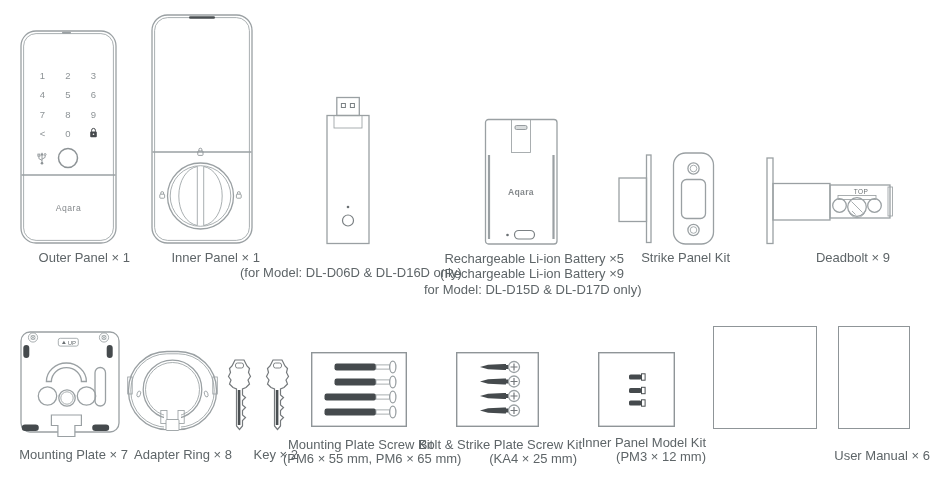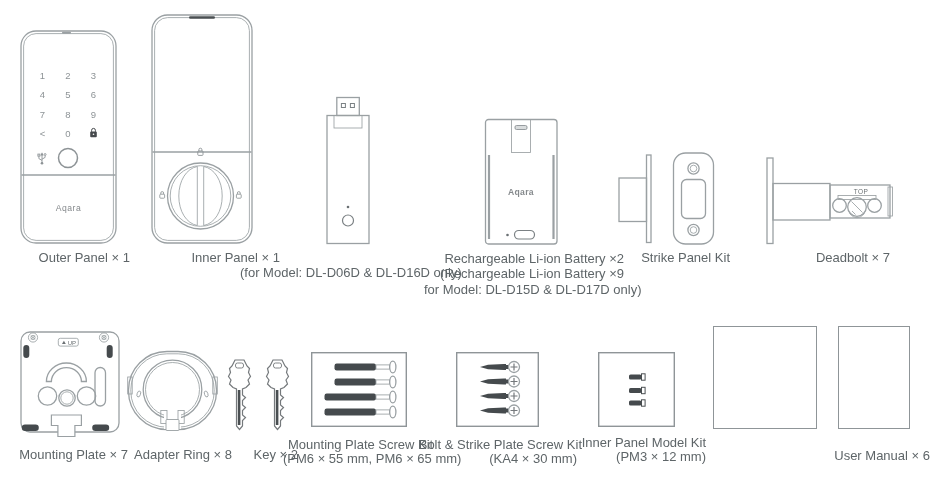--- a/index.html
+++ b/index.html
@@ -83,21 +83,21 @@
     </g>
     <g stroke="#8d9396" stroke-width="0.85" fill="none">
       <path d="M9.8,180.2 v-1.2 a1.4,1.4 0 0 1 2.8,0 v1.2"></path>
       <rect x="8.8" y="180.2" width="4.8" height="4" rx="0.8"></rect>
     </g>
     <g stroke="#8d9396" stroke-width="0.85" fill="none">
       <path d="M86.4,180.2 v-1.2 a1.4,1.4 0 0 1 2.8,0 v1.2"></path>
       <rect x="85.4" y="180.2" width="4.8" height="4" rx="0.8"></rect>
     </g>
   </svg>
-  <div class="cap" style="left:156px;top:251px;width:124px">Inner Panel × 1</div>
+  <div class="cap" style="left:136px;top:251px;width:124px">Inner Panel × 1</div>
 
   <svg class="item" style="left:325px;top:96px" width="46" height="150">
     <rect x="11.8" y="1.5" width="22.5" height="18" class="ln"></rect>
     <rect x="16.4" y="7.5" width="4" height="4" stroke="#7b8184" stroke-width="1" fill="none"></rect>
     <rect x="25.4" y="7.5" width="4" height="4" stroke="#7b8184" stroke-width="1" fill="none"></rect>
     <rect x="2" y="19.5" width="42" height="128" class="ln"></rect>
     <rect x="9" y="19.5" width="28" height="12.5" class="lnt"></rect>
     <circle cx="23" cy="111" r="1.3" fill="#6a7073"></circle>
     <circle cx="23" cy="124.5" r="5.5" stroke="#7b8184" stroke-width="1.2" fill="none"></circle>
   </svg>
@@ -106,21 +106,21 @@
   <svg class="item" style="left:484px;top:118px" width="75" height="129">
     <rect x="1.5" y="1.5" width="71.5" height="124.5" rx="3" class="ln"></rect>
     <rect x="27.5" y="1.5" width="19" height="33" class="lnt" stroke-width="1"></rect>
     <rect x="31" y="7.5" width="12" height="4" rx="1.5" fill="#d9dcdd" stroke="#8d9396" stroke-width="0.9"></rect>
     <line x1="5" y1="37" x2="5" y2="121" stroke="#9aa0a3" stroke-width="2.2"></line>
     <line x1="69.5" y1="37" x2="69.5" y2="121" stroke="#9aa0a3" stroke-width="2.2"></line>
     <text class="brand" x="37" y="77" font-size="8.6" font-weight="600" letter-spacing="0.3" text-anchor="middle">Aqara</text>
     <circle cx="23.5" cy="117" r="1.3" fill="#6a7073"></circle>
     <rect x="30.5" y="112.5" width="20" height="8.5" rx="4.2" stroke="#7b8184" stroke-width="1.2" fill="none"></rect>
   </svg>
-  <div class="cap" style="left:424px;top:252px;width:200px">Rechargeable Li-ion Battery ×2</div>
+  <div class="cap" style="left:424px;top:252px;width:200px">Rechargeable Li-ion Battery ×5</div>
   <div class="cap" style="left:424px;top:267px;width:200px">(Rechargeable Li-ion Battery ×9</div>
   <div class="cap" style="left:424px;top:282.5px;width:200px">for Model: DL-D15D &amp; DL-D17D only)</div>
 
   <svg class="item" style="left:617px;top:151px" width="100" height="96">
     <rect x="2" y="27" width="27.5" height="43.5" class="ln"></rect>
     <rect x="29.5" y="4" width="4.5" height="87.5" class="ln"></rect>
     <g>
       <rect x="56.5" y="2" width="40" height="91" rx="12" class="ln"></rect>
       <circle cx="76.5" cy="17.5" r="5.6" class="ln"></circle>
       <circle cx="76.5" cy="17.5" r="3.3" class="lnt"></circle>
@@ -140,21 +140,21 @@
     <rect x="73" y="40.5" width="38" height="4" class="lnt"></rect>
     <circle cx="74.5" cy="50.5" r="6.8" class="ln"></circle>
     <circle cx="109.5" cy="50.5" r="6.8" class="ln"></circle>
     <g>
       <circle cx="92" cy="52" r="9.3" class="ln"></circle>
       <path d="M86.5,46.5 L97.5,57.5" class="lnt"></path>
       <path d="M87,56 L90.5,59.5" class="lnt"></path>
       <path d="M84.5,58.5 Q92,67 99.5,58.5" class="lnt"></path>
     </g>
   </svg>
-  <div class="cap" style="left:770px;top:251px;width:120px">Deadbolt × 7</div>
+  <div class="cap" style="left:770px;top:251px;width:120px">Deadbolt × 9</div>
 
   <svg class="item" style="left:18px;top:328px" width="104" height="112">
     <rect x="3" y="4" width="98" height="100" rx="9" class="ln"></rect>
     <g>
       <circle cx="15" cy="9.5" r="4.6" class="lnt" stroke-width="1.1"></circle>
       <circle cx="15" cy="9.5" r="2.1" class="lnt"></circle>
       <path d="M12.8,7.6 L17.2,11.4 M12.8,11.4 L17.2,7.6" class="lnt"></path>
     </g>
     <g>
       <circle cx="86" cy="9.5" r="4.6" class="lnt" stroke-width="1.1"></circle>
@@ -253,21 +253,21 @@
       </g>
       <g transform="translate(0,58.5)">
         <polygon points="24,0 32,-2.2 48,-3 50,-3 50,3 48,3 32,2.2" class="dkf"></polygon>
         <rect x="50" y="-2" width="2.6" height="4" class="dkf"></rect>
         <circle cx="58" cy="0" r="5.5" class="ln" stroke-width="1.1"></circle>
         <path d="M54.5,0 H61.5 M58,-3.5 V3.5" stroke="#75797c" stroke-width="1.2" fill="none"></path>
       </g>
     </g>
   </svg>
   <div class="cap" style="left:412px;top:438px;width:170px">Bolt &amp; Strike Plate Screw Kit</div>
-  <div class="cap" style="left:417px;top:452px;width:160px">(KA4 × 30 mm)</div>
+  <div class="cap" style="left:417px;top:452px;width:160px">(KA4 × 25 mm)</div>
 
   <svg class="item" style="left:598px;top:352px" width="77" height="75">
     <rect x="0.7" y="0.7" width="75.6" height="73.6" stroke="#8f9598" stroke-width="1.4" fill="none"></rect>
     <g>
       <g transform="translate(0,25)">
         <rect x="31" y="-2.6" width="12.5" height="5.2" ry="1.6" class="dkf"></rect>
         <rect x="43.5" y="-3.2" width="3.6" height="6.4" fill="#ffffff" stroke="#4a4f52" stroke-width="1"></rect>
       </g>
       <g transform="translate(0,38.5)">
         <rect x="31" y="-2.6" width="12.5" height="5.2" ry="1.6" class="dkf"></rect>

